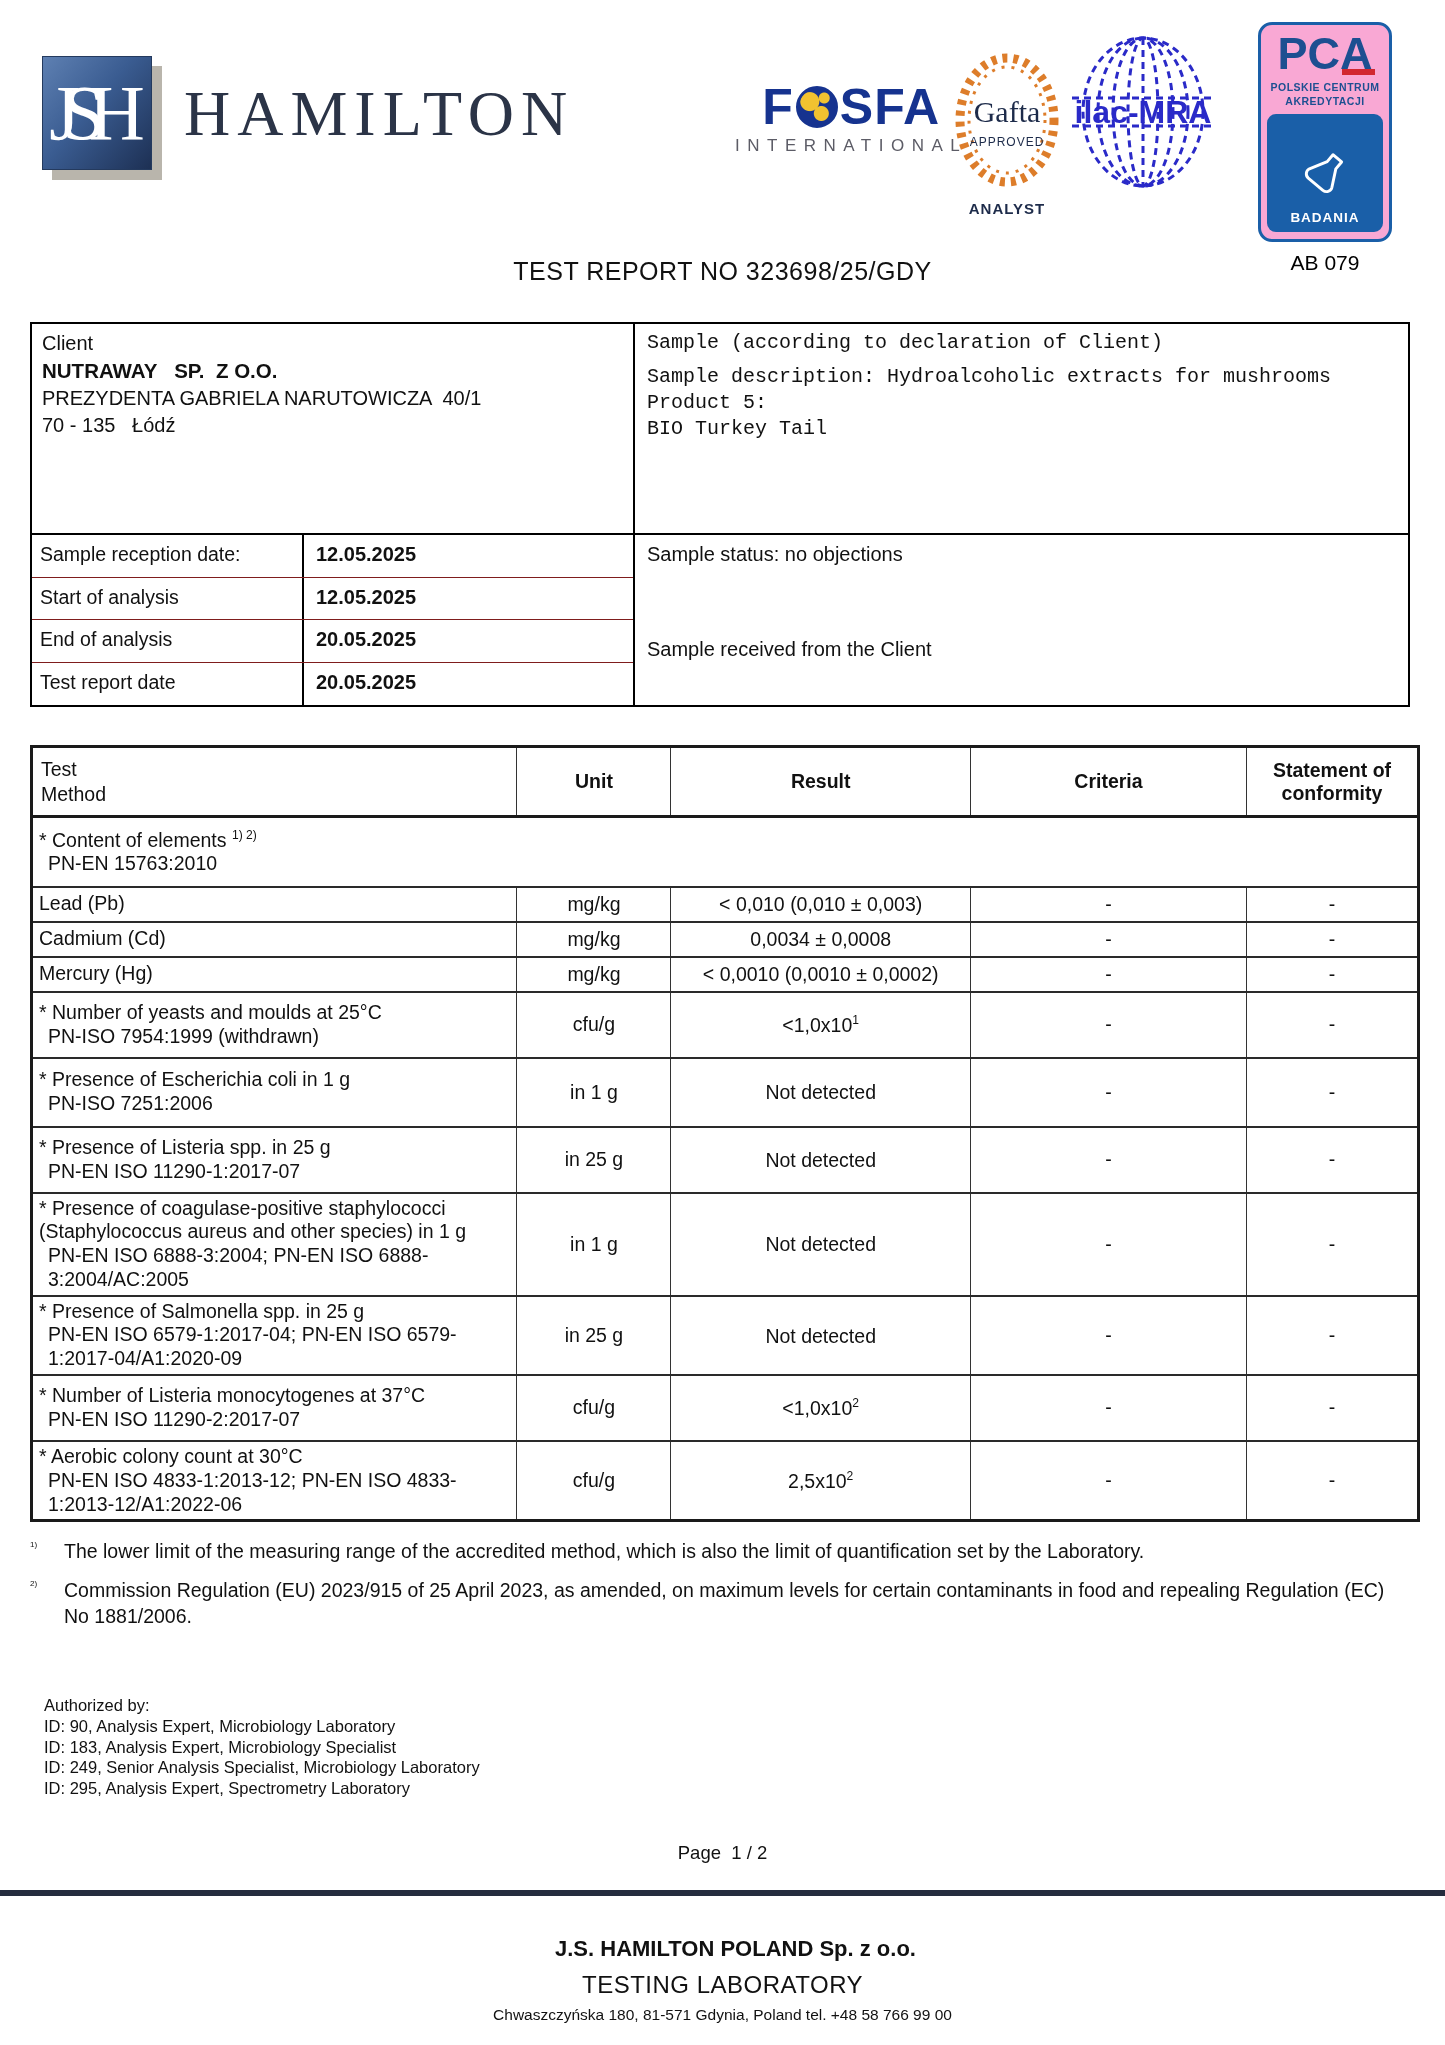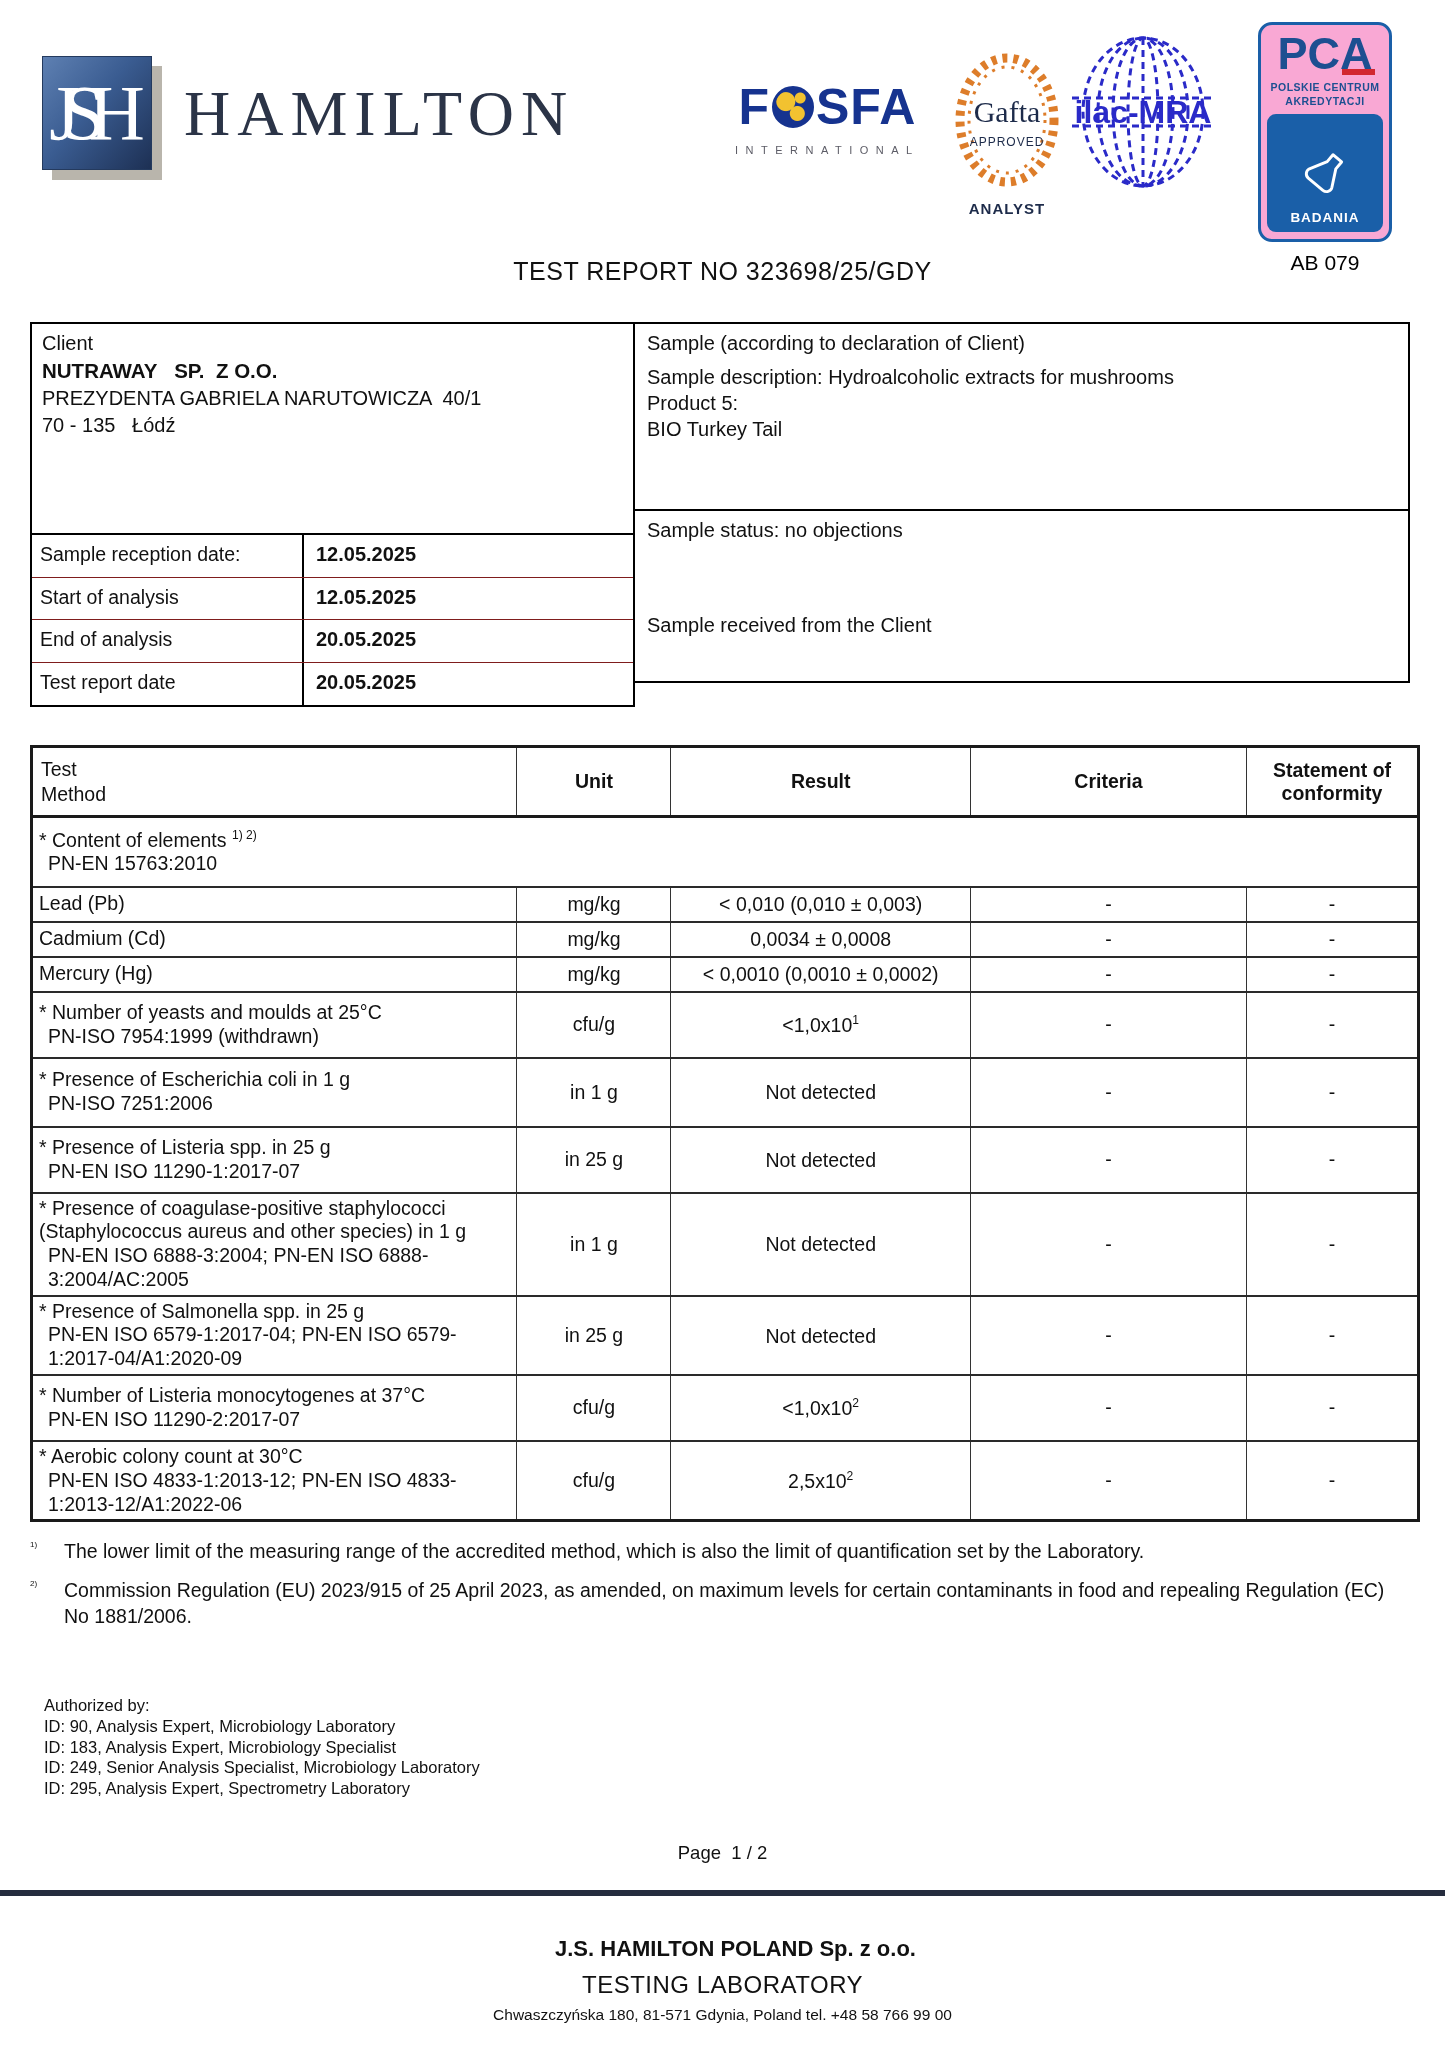--- a/index.html
+++ b/index.html
@@ -30,21 +30,21 @@
 
   .fosfa{position:absolute;left:735px;top:78px;text-align:center;}
   .fosfa-word{display:flex;align-items:center;justify-content:center;font-size:50px;font-weight:bold;color:var(--fosfa-blue);letter-spacing:1px;}
   .globe{display:inline-block;width:42px;height:42px;border-radius:50%;margin:0 2px;
     background:
       radial-gradient(circle at 30% 35%, #f2c230 0 9px, transparent 10px),
       radial-gradient(circle at 62% 68%, #f2c230 0 7px, transparent 8px),
       radial-gradient(circle at 70% 25%, #f2c230 0 5px, transparent 6px),
       var(--fosfa-blue);
     border:3px solid var(--fosfa-blue);}
-  .fosfa-sub{margin-top:8px;font-size:11px;letter-spacing:7.5px;color:#5c5c66;font-weight:500;}
+  .fosfa-sub{font-size:17px;letter-spacing:7.5px;color:#5c5c66;font-weight:500;}
 
   .gafta{position:absolute;left:948px;top:48px;width:118px;text-align:center;}
   .gafta-analyst{font-size:15px;font-weight:bold;color:#1d2b4a;letter-spacing:1px;margin-top:0px;}
 
   .ilac{position:absolute;left:1068px;top:32px;width:150px;text-align:center;}
 
   .pca{position:absolute;left:1258px;top:22px;width:134px;text-align:center;}
   .pca-frame{border:3px solid var(--pca-blue);border-radius:14px;background:#f9a8d4;padding:8px 6px 7px;position:relative;}
   .pca-word{font-size:45px;font-weight:bold;color:var(--pca-dark);line-height:0.95;letter-spacing:0px;position:relative;display:inline-block;}
   .pca-red-bar{position:absolute;right:14px;top:44px;width:33px;height:6px;background:var(--pca-red);}
@@ -61,21 +61,21 @@
   .info{margin:36px 35px 0 30px;display:grid;grid-template-columns:605px 775px;}
   .info .cell{font-size:20px;}
   .client-box{border:2px solid #000;height:213px;padding:6px 10px;line-height:1.35;}
   .client-label{font-size:20px;}
   .client-name{font-weight:bold;font-size:20.5px;}
   .dates{border:2px solid #000;border-top:none;height:172px;display:grid;grid-template-rows:repeat(4,1fr);}
   .date-row{display:grid;grid-template-columns:272px 1fr;border-bottom:1px solid #7f1d1d;}
   .date-row:last-child{border-bottom:none;}
   .date-label{padding:8px 8px 0 8px;font-size:19.5px;border-right:2px solid #000;}
   .date-value{padding:8px 8px 0 12px;font-size:20px;font-weight:bold;}
-  .sample-box{border:2px solid #000;border-left:none;height:189px;padding:6px 12px;line-height:1.3;}
+  .sample-box{border:2px solid #000;border-left:none;height:213px;padding:6px 12px;line-height:1.3;font-family:Liberation Mono, monospace;}
   .sample-head{margin-bottom:8px;}
   .status-box{border:2px solid #000;border-left:none;border-top:none;height:172px;padding:8px 12px;position:relative;}
   .status-received{position:absolute;left:12px;top:103px;}
 
   
   .results{margin:38px 25px 0 30px;border-collapse:collapse;width:1390px;table-layout:fixed;}
   .results col.c1{width:35%;} .results col.c2{width:11.1%;} .results col.c3{width:21.6%;}
   .results col.c4{width:19.9%;} .results col.c5{width:12.4%;}
   .results{border:3px solid #1a1a1a;}
   .results th{border:1px solid #333;border-bottom:3px solid #1a1a1a;font-size:19.5px;font-weight:bold;height:70px;vertical-align:middle;background:#fff;}

